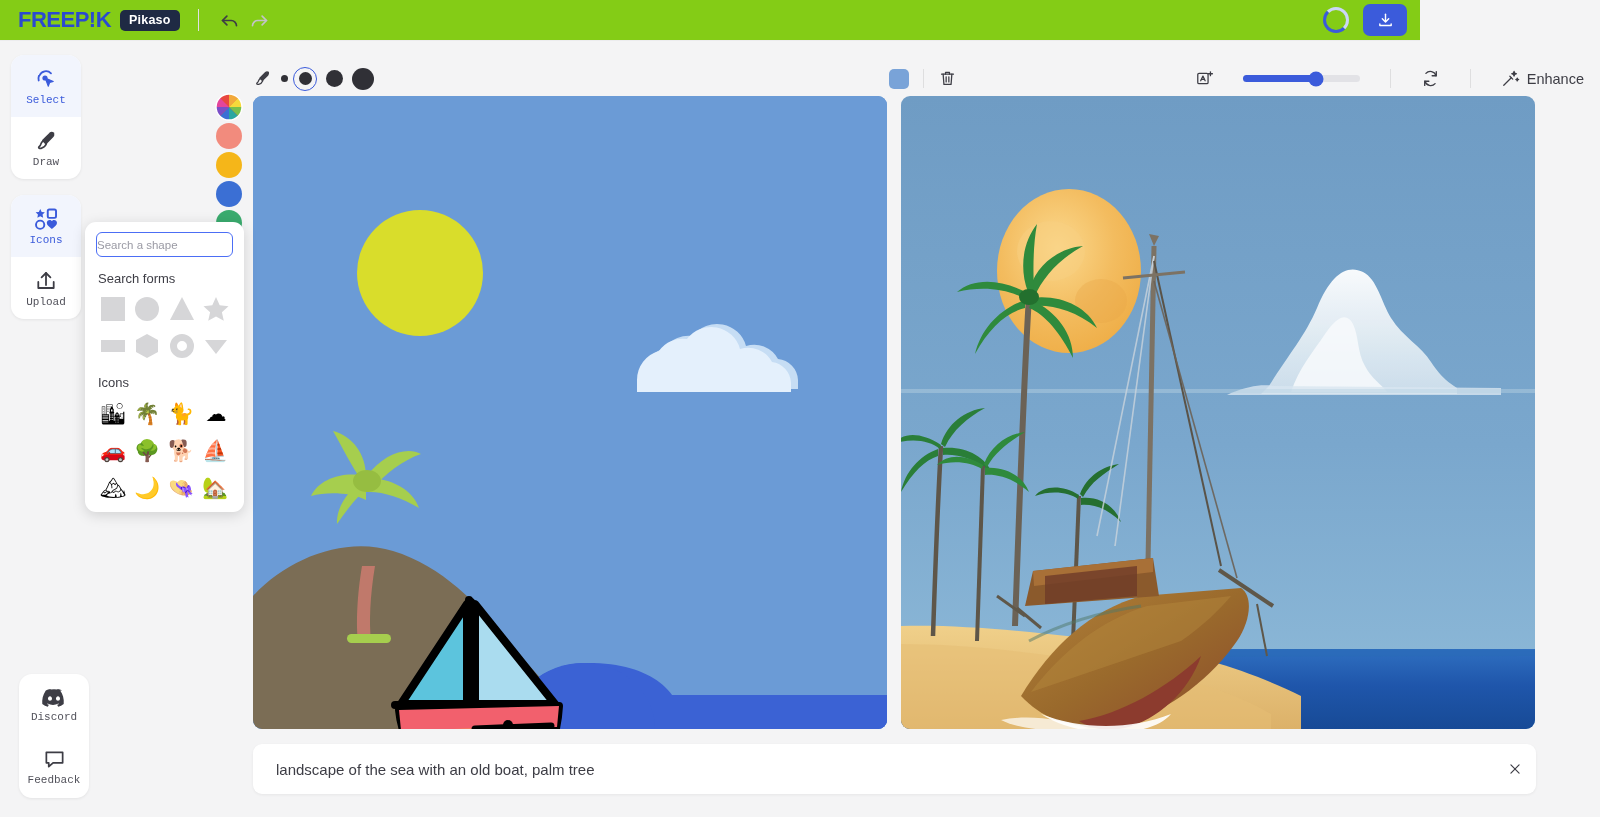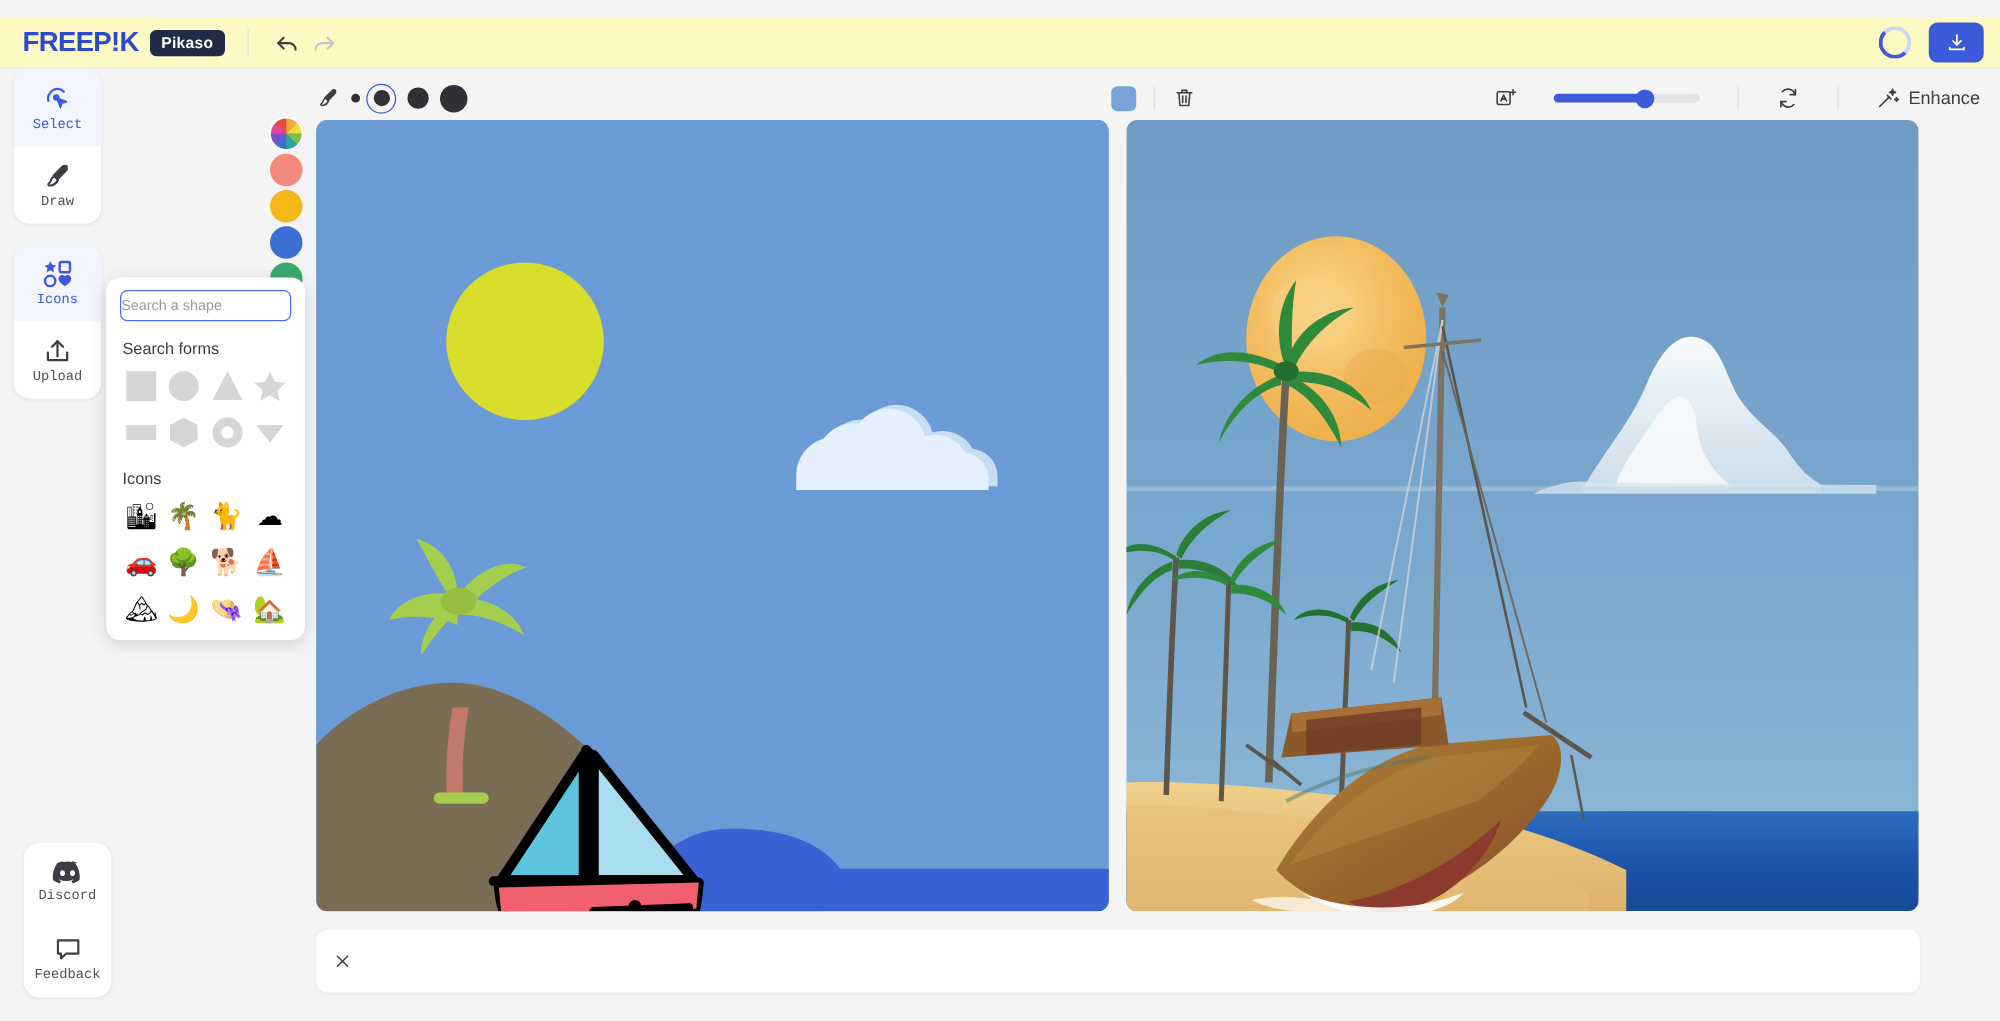--- a/index.html
+++ b/index.html
@@ -6,22 +6,22 @@
   html, body {
     width: 1600px; height: 817px;
     background: #f4f4f5;
     font-family: "Liberation Sans", sans-serif;
     overflow: hidden;
   }
   body { position: relative; }
 
   
   #topbar {
-    position:absolute; left:0; top:14px; width:1600px; height:41px;
-    background:#fef9c3; display:flex; align-items:center;
+    position:absolute; left:0; top:0; width:1420px; height:41px;
+    background:#84cc16; display:flex; align-items:center;
     border-bottom:1px solid #ececee;
   }
   #brand { display:flex; align-items:center; padding-left:18px; gap:9px; }
   #brand-word {
     font-size:22px; font-weight:900; letter-spacing:-0.5px;
     color:#2b4ad0; font-family:"Liberation Sans", sans-serif;
   }
   #brand-word .exq { color:#2b4ad0; }
   #brand-tag {
     background:#1f2a44; color:#fff; font-size:12.5px; font-weight:700;
@@ -536,19 +536,20 @@
       <path d="M96 500 L 124 520" stroke="#5f5749" stroke-width="3" fill="none"></path>
       <path d="M116 512 L 140 532" stroke="#5f5749" stroke-width="3" fill="none"></path>
 
       <path d="M140 618 C 180 634 230 634 270 618 C 250 642 180 644 140 618 Z" fill="#ffffff" opacity="0.9"></path>
       <path d="M100 624 C 130 618 160 624 188 632 C 150 636 120 634 100 624 Z" fill="#ffffff" opacity="0.7"></path>
     </g>
   </svg>
 </div>
 
 <div id="prompt-bar">
+  <input id="prompt-text" type="text" value="landscape of the sea with an old boat, palm tree" style="">
   <div id="prompt-clear">
     <svg width="14" height="14" viewBox="0 0 24 24" fill="none" stroke="#3d3d45" stroke-width="2" stroke-linecap="round">
       <path d="M5 5 L19 19"></path>
         <path d="M19 5 L5 19"></path>
     </svg>
   </div>
 </div>
 
 </body></html>

